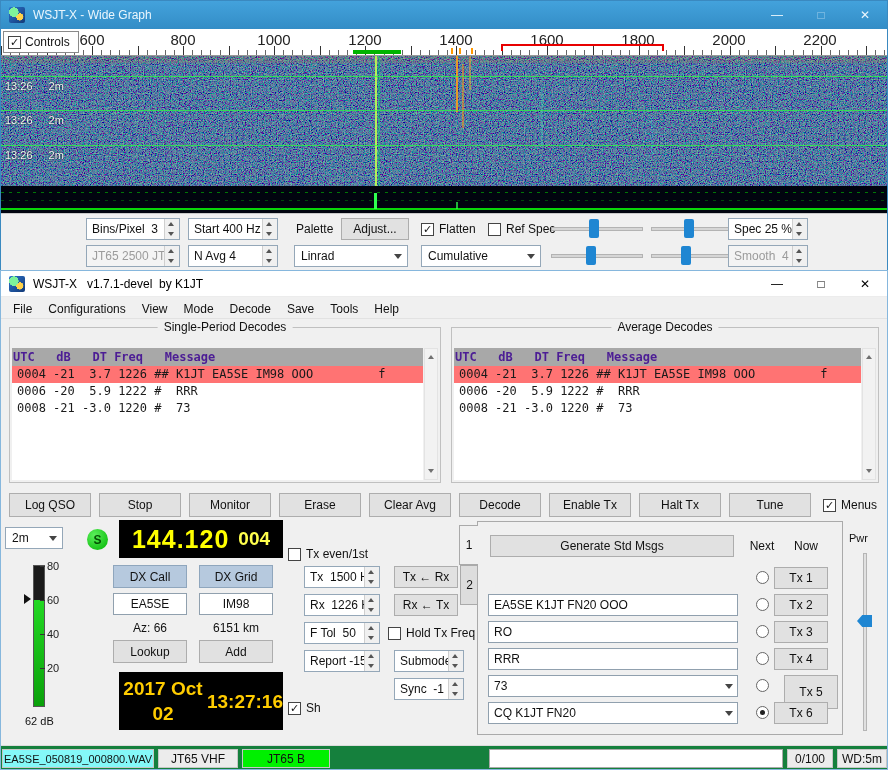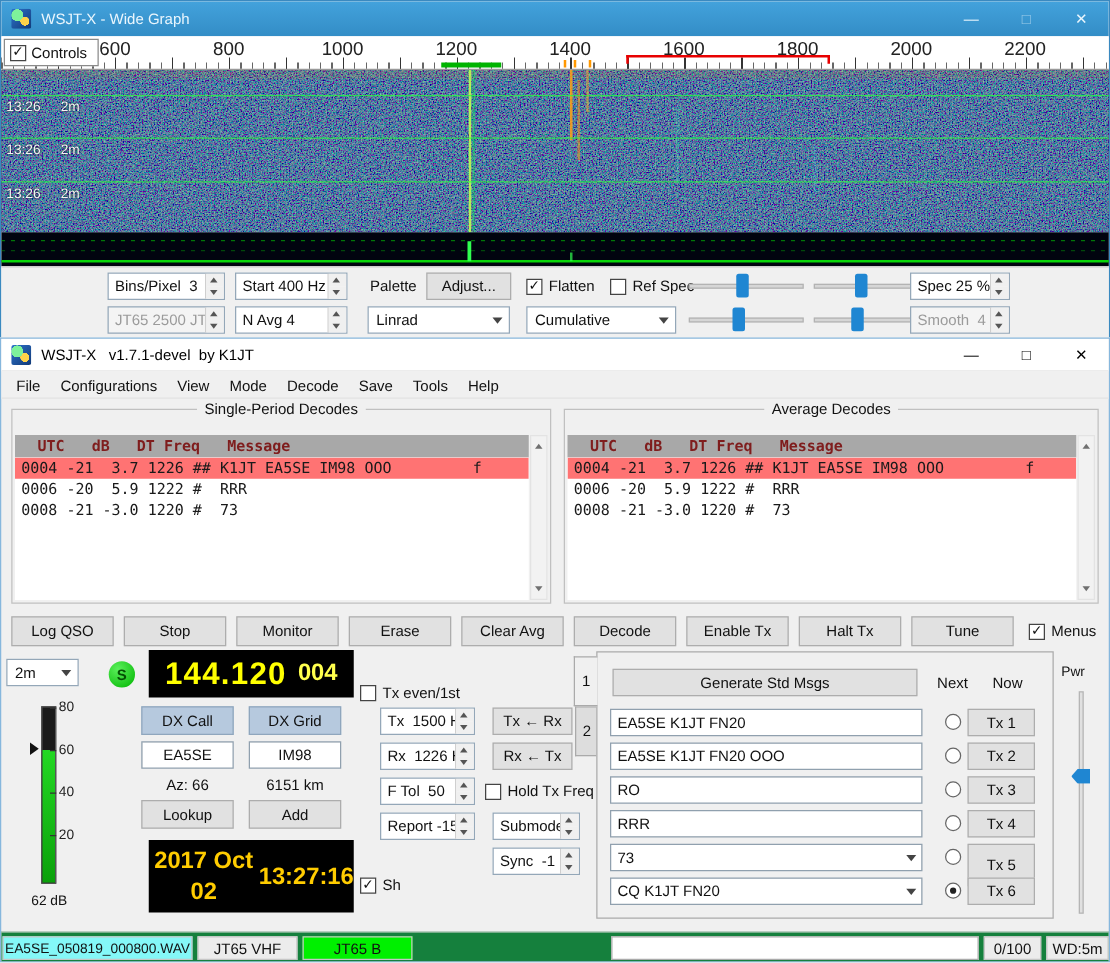--- a/index.html
+++ b/index.html
@@ -58,21 +58,21 @@
 .slider .track{position:absolute;left:0;right:0;top:8px;height:4px;background:#d6d6d6;border:1px solid #b3b3b3}
 .slider .thumb{position:absolute;top:0;width:10px;height:19px;background:#1f86d2;border-radius:2px}
 
 .btn{display:flex;align-items:center;justify-content:center;background:#e1e1e1;border:1px solid #adadad;color:#111}
 .btn.abs{position:absolute}
 .btn.blue{background:#b6c9de;border-color:#8fa6bd}
 .menubar{position:absolute;left:0;top:26px;right:0;height:22px;display:flex;align-items:flex-end;background:#f0f0f0;border-bottom:1px solid #e2e2e2;padding-left:4px}
 .menu-item{padding:2px 8px}
 .group{position:absolute;border:1px solid #c0c0c0;background:#f0f0f0}
 .group-title{position:absolute;top:-8px;left:50%;transform:translateX(-50%);background:#f0f0f0;padding:0 6px;white-space:nowrap}
-.dec-header{position:absolute;left:2px;top:20px;right:17px;height:18px;background:#a8a8a8;color:#7f1d1d;font:bold 12px "DejaVu Sans Mono",monospace;display:flex;align-items:center;padding-left:18px;white-space:pre}
+.dec-header{position:absolute;left:2px;top:20px;right:17px;height:18px;background:#a8a8a8;color:#4c1d95;font:bold 12px "DejaVu Sans Mono",monospace;display:flex;align-items:center;padding-left:1px;white-space:pre}
 .dec-list{position:absolute;left:2px;top:38px;right:17px;bottom:2px;background:#fff;overflow:hidden}
 .dec-row{font:12px/17px "DejaVu Sans Mono",monospace;white-space:pre;padding-left:5px;height:17px;color:#1a1a1a}
 .dec-row.hl{background:#ff7373}
 .vscroll{position:absolute;top:20px;right:2px;bottom:2px;width:14px;background:#f2f2f2;border:1px solid #e3e3e3}
 .vscroll::before{content:"";position:absolute;top:3px;left:3px;border:3px solid transparent;border-bottom:4px solid #707070}
 .vscroll::after{content:"";position:absolute;bottom:3px;left:3px;border:3px solid transparent;border-top:4px solid #707070}
 .fld{position:absolute;background:#fff;border:1px solid #90a0ae;display:flex;align-items:center;padding-left:5px;background-clip:padding-box}
 .fld.center{justify-content:center;padding-left:0}
 .fld .dd2{margin-left:auto;width:17px;align-self:stretch;display:flex;align-items:center;justify-content:center;flex:none}
 .fld .dd2::after{content:"";border:4px solid transparent;border-top:5px solid #444;margin-top:5px}
@@ -399,42 +399,41 @@
   </label>
 
   <div style="position:absolute;left:458px;top:250px;width:384px;height:214px">
     <div class="tab" style="left:0;top:4px;width:19px;height:40px;background:#f0f0f0;border-right:none;z-index:2">1</div>
     <div class="tab" style="left:1px;top:44px;width:18px;height:40px;background:#ddd;border-right:none">2</div>
     <div style="position:absolute;left:18px;top:0;right:0;bottom:0;border:1px solid #aaa;background:#f0f0f0">
       <div class="btn abs" style="left:12px;top:13px;width:244px;height:22px">Generate Std Msgs</div>
       <span class="hdr-small" style="left:262px;top:17px;width:44px">Next</span>
       <span class="hdr-small" style="left:306px;top:17px;width:44px">Now</span>
 
-      <div class="fld" style="left:10px;top:45px;width:250px;height:22px">EA5SE K1JT FN20</div>
       <span class="radio" style="left:278px;top:49px"></span>
       <div class="btn abs" style="left:296px;top:45px;width:54px;height:22px">Tx 1</div>
 
       <div class="fld" style="left:10px;top:72px;width:250px;height:22px">EA5SE K1JT FN20 OOO</div>
       <span class="radio" style="left:278px;top:76px"></span>
       <div class="btn abs" style="left:296px;top:72px;width:54px;height:22px">Tx 2</div>
 
       <div class="fld" style="left:10px;top:99px;width:250px;height:22px">RO</div>
       <span class="radio" style="left:278px;top:103px"></span>
       <div class="btn abs" style="left:296px;top:99px;width:54px;height:22px">Tx 3</div>
 
       <div class="fld" style="left:10px;top:126px;width:250px;height:22px">RRR</div>
       <span class="radio" style="left:278px;top:130px"></span>
       <div class="btn abs" style="left:296px;top:126px;width:54px;height:22px">Tx 4</div>
 
       <div class="fld" style="left:10px;top:153px;width:250px;height:22px">
         <span>73</span>
         <span class="dd2"></span>
       </div>
       <span class="radio" style="left:278px;top:157px"></span>
-      <div class="btn abs" style="left:296px;top:153px;width:54px;height:34px">Tx 5</div>
+      <div class="btn abs" style="left:306px;top:153px;width:54px;height:34px">Tx 5</div>
 
       <div class="fld" style="left:10px;top:180px;width:250px;height:22px">
         <span>CQ K1JT FN20</span>
         <span class="dd2"></span>
       </div>
       <span class="radio sel" style="left:278px;top:184px"></span>
       <div class="btn abs" style="left:296px;top:180px;width:54px;height:22px">Tx 6</div>
     </div>
   </div>
 

